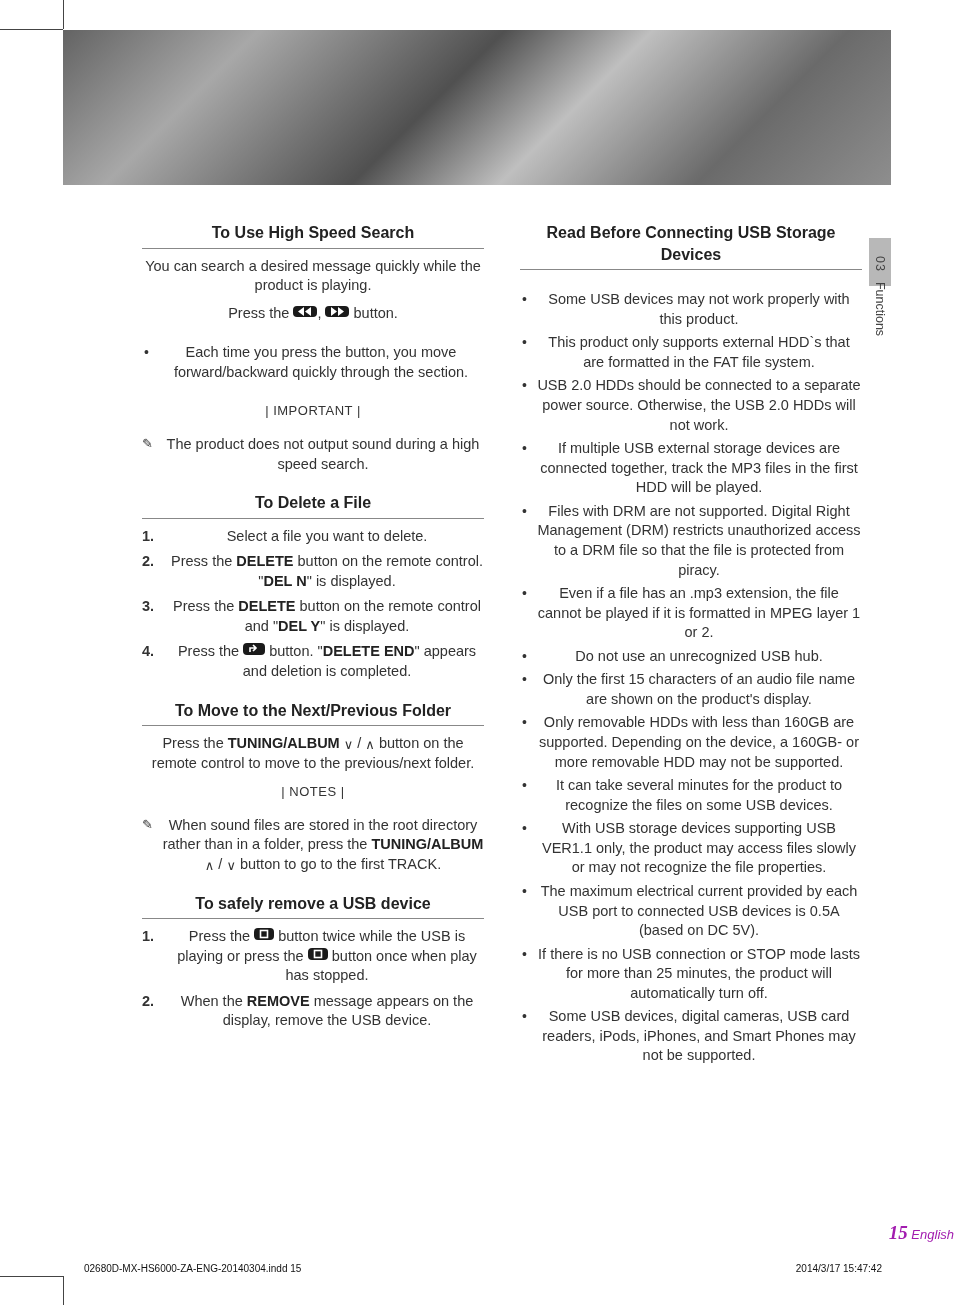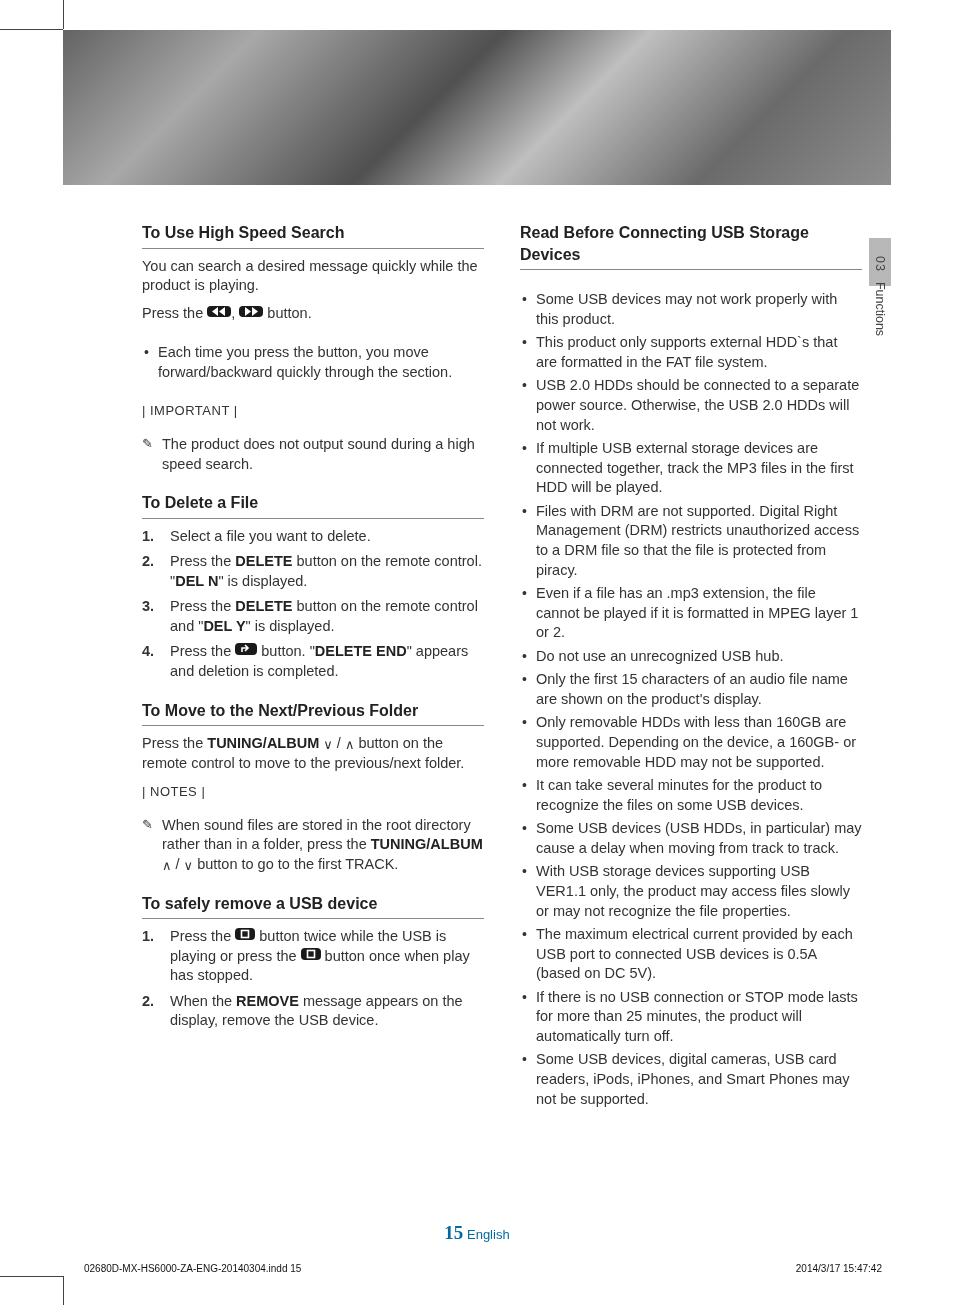--- a/index.html
+++ b/index.html
@@ -28,21 +28,21 @@
     position:absolute; right:66px; top:256px;
     writing-mode: vertical-rl;
     font-size:12.5px; color:#444;
   }
   .sidelabel .num { font-weight:400; letter-spacing:1px; }
   .sidelabel .gap { display:inline-block; height:10px; }
   .columns {
     position:absolute; left:142px; top:222px; width:720px;
     display:flex; gap:36px;
   }
-  .col { flex:1 1 0; }
+  .col { flex:1 1 0;text-align:center; }
   .sec-title {
     font-size:16px; font-weight:bold; color:#222;
     border-bottom:1px solid #888; padding-bottom:4px; margin-bottom:8px;
     margin-top:18px;
   }
   .sec-title:first-child { margin-top:0; }
   p { margin: 4px 0 8px; }
   .tag { font-size:13px; letter-spacing:0.5px; margin:10px 0 4px; }
   ul.bul { list-style:none; padding:0; margin:20px 0; }
   ul.bul > li { position:relative; padding-left:16px; margin:4px 0; }
@@ -54,22 +54,22 @@
   ul.pencil-list > li { position:relative; padding-left:20px; margin:15px 0; }
   ul.pencil-list > li::before { content:"✎"; position:absolute; left:0; top:0; font-size:13px; }
   b { font-weight:bold; color:#222; }
   .icon-pill {
     display:inline-block; background:#1a1a1a; color:#fff; border-radius:4px;
     padding:1px 5px; font-size:10px; line-height:13px; vertical-align:1px;
   }
   .icon-pill svg { display:block; }
   .arrow-up, .arrow-down { display:inline-block; font-size:13px; vertical-align:-1px; }
   .footer {
-    position:absolute; left:0; width:100%; top:1220px; text-align:center;
-    font-size:13px; color:#0369a1;
+    position:absolute; left:0; width:100%; top:1220px; text-align:right;
+    font-size:13px; color:#a21caf;font-style:italic;
   }
   .footer .pg { font-family:"Times New Roman", serif; font-weight:bold; font-size:19px; }
   .print-left { position:absolute; left:84px; top:1262px; font-size:10px; color:#111; }
   .print-right { position:absolute; right:72px; top:1262px; font-size:10px; color:#111; }
 </style>
 </head>
 <body>
 
 <div class="crop-tl-h"></div>
 <div class="crop-tl-v"></div>
@@ -146,21 +146,20 @@
         <li>Some USB devices may not work properly with this product.</li>
         <li>This product only supports external HDD`s that are formatted in the FAT file system.</li>
         <li>USB 2.0 HDDs should be connected to a separate power source. Otherwise, the USB 2.0 HDDs will not work.</li>
         <li>If multiple USB external storage devices are connected together, track the MP3 files in the first HDD will be played.</li>
         <li>Files with DRM are not supported. Digital Right Management (DRM) restricts unauthorized access to a DRM file so that the file is protected from piracy.</li>
         <li>Even if a file has an .mp3 extension, the file cannot be played if it is formatted in MPEG layer 1 or 2.</li>
         <li>Do not use an unrecognized USB hub.</li>
         <li>Only the first 15 characters of an audio file name are shown on the product's display.</li>
         <li>Only removable HDDs with less than 160GB are supported. Depending on the device, a 160GB- or more removable HDD may not be supported.</li>
         <li>It can take several minutes for the product to recognize the files on some USB devices.</li>
-        <li>Some USB devices (USB HDDs, in particular) may cause a delay when moving from track to track.</li>
         <li>With USB storage devices supporting USB VER1.1 only, the product may access files slowly or may not recognize the file properties.</li>
         <li>The maximum electrical current provided by each USB port to connected USB devices is 0.5A (based on DC 5V).</li>
         <li>If there is no USB connection or STOP mode lasts for more than 25 minutes, the product will automatically turn off.</li>
         <li>Some USB devices, digital cameras, USB card readers, iPods, iPhones, and Smart Phones may not be supported.</li>
       </ul>
   </div>
 </div>
 
 <div class="footer">
   <span class="pg">15</span>

